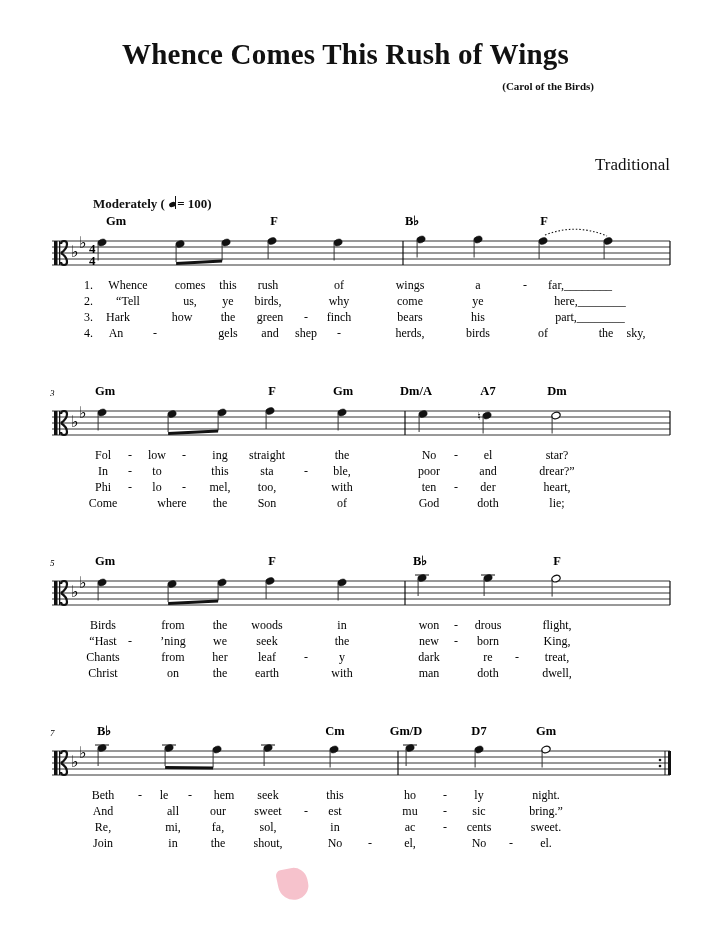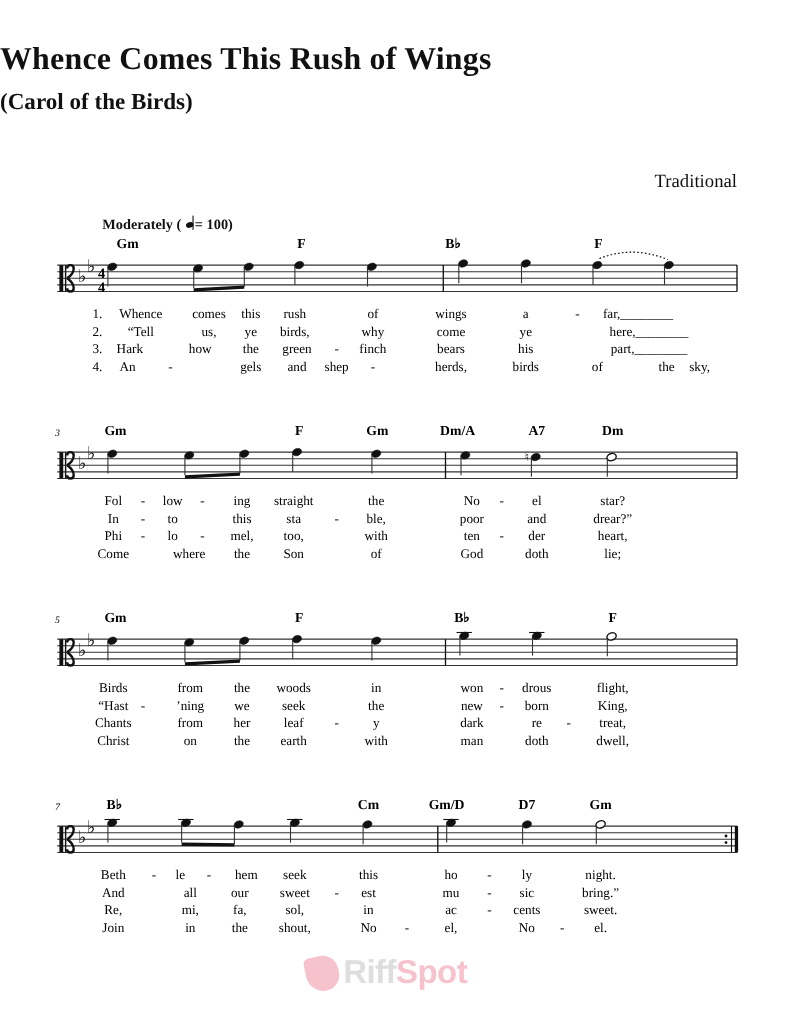--- a/index.html
+++ b/index.html
@@ -1,18 +1,18 @@
 <!DOCTYPE html>
 <html><head>
 <meta charset="utf-8">
 <style>
   html,body{margin:0;padding:0;background:#fff;}
   body{width:719px;height:930px;position:relative;overflow:hidden;font-family:"Liberation Serif","DejaVu Serif",serif;color:#111;}
-  .title{position:absolute;top:38px;left:0;width:569px;text-align:left;font-size:29px;font-weight:bold;letter-spacing:0.2px;}
-  .subtitle{position:absolute;top:80px;left:0;width:594px;text-align:left;font-size:21px;font-weight:bold;}
+  .title{position:absolute;top:38px;left:0;width:569px;text-align:right;font-size:29px;font-weight:bold;letter-spacing:0.2px;}
+  .subtitle{position:absolute;top:80px;left:0;width:594px;text-align:right;font-size:11px;font-weight:bold;}
   .composer{position:absolute;top:155px;right:49px;font-size:17px;}
   .tempo{position:absolute;top:195px;left:93px;font-size:13px;font-weight:bold;}
   .tempo .note{display:inline-block;width:7px;height:5px;background:#111;border-radius:50%;transform:rotate(-20deg);margin-left:4px;position:relative;top:-1px;}
   .tempo .stem{display:inline-block;width:1.3px;height:13px;background:#111;position:relative;top:1px;left:-1px;}
   svg#score{position:absolute;left:0;top:0;}
   .chord{font-family:"Liberation Serif",serif;font-weight:bold;font-size:12.5px;}
   .lyric{font-family:"Liberation Serif",serif;font-size:12px;}
   .mnum{font-family:"Liberation Serif",serif;font-style:italic;font-size:9px;}
   .logo{position:absolute;top:868px;left:278px;display:flex;align-items:center;gap:4px;opacity:0.85;}
   .logo .pick{width:30px;height:32px;background:#f5b8c4;border-radius:6px 16px 16px 18px;transform:rotate(-12deg);}
@@ -430,14 +430,13 @@
       <text x="370" y="847" class="lyric" text-anchor="middle">-</text>
       <text x="410" y="847" class="lyric" text-anchor="middle">el,</text>
       <text x="479" y="847" class="lyric" text-anchor="middle">No</text>
       <text x="511" y="847" class="lyric" text-anchor="middle">-</text>
       <text x="546" y="847" class="lyric" text-anchor="middle">el.</text>
     </g>
   </svg>
 
 <div class="logo">
   <div class="pick"></div>
-  <div class="txt"><span>Riff</span><span class="spot">Spot</span></div>
 </div>
 
 </body></html>

